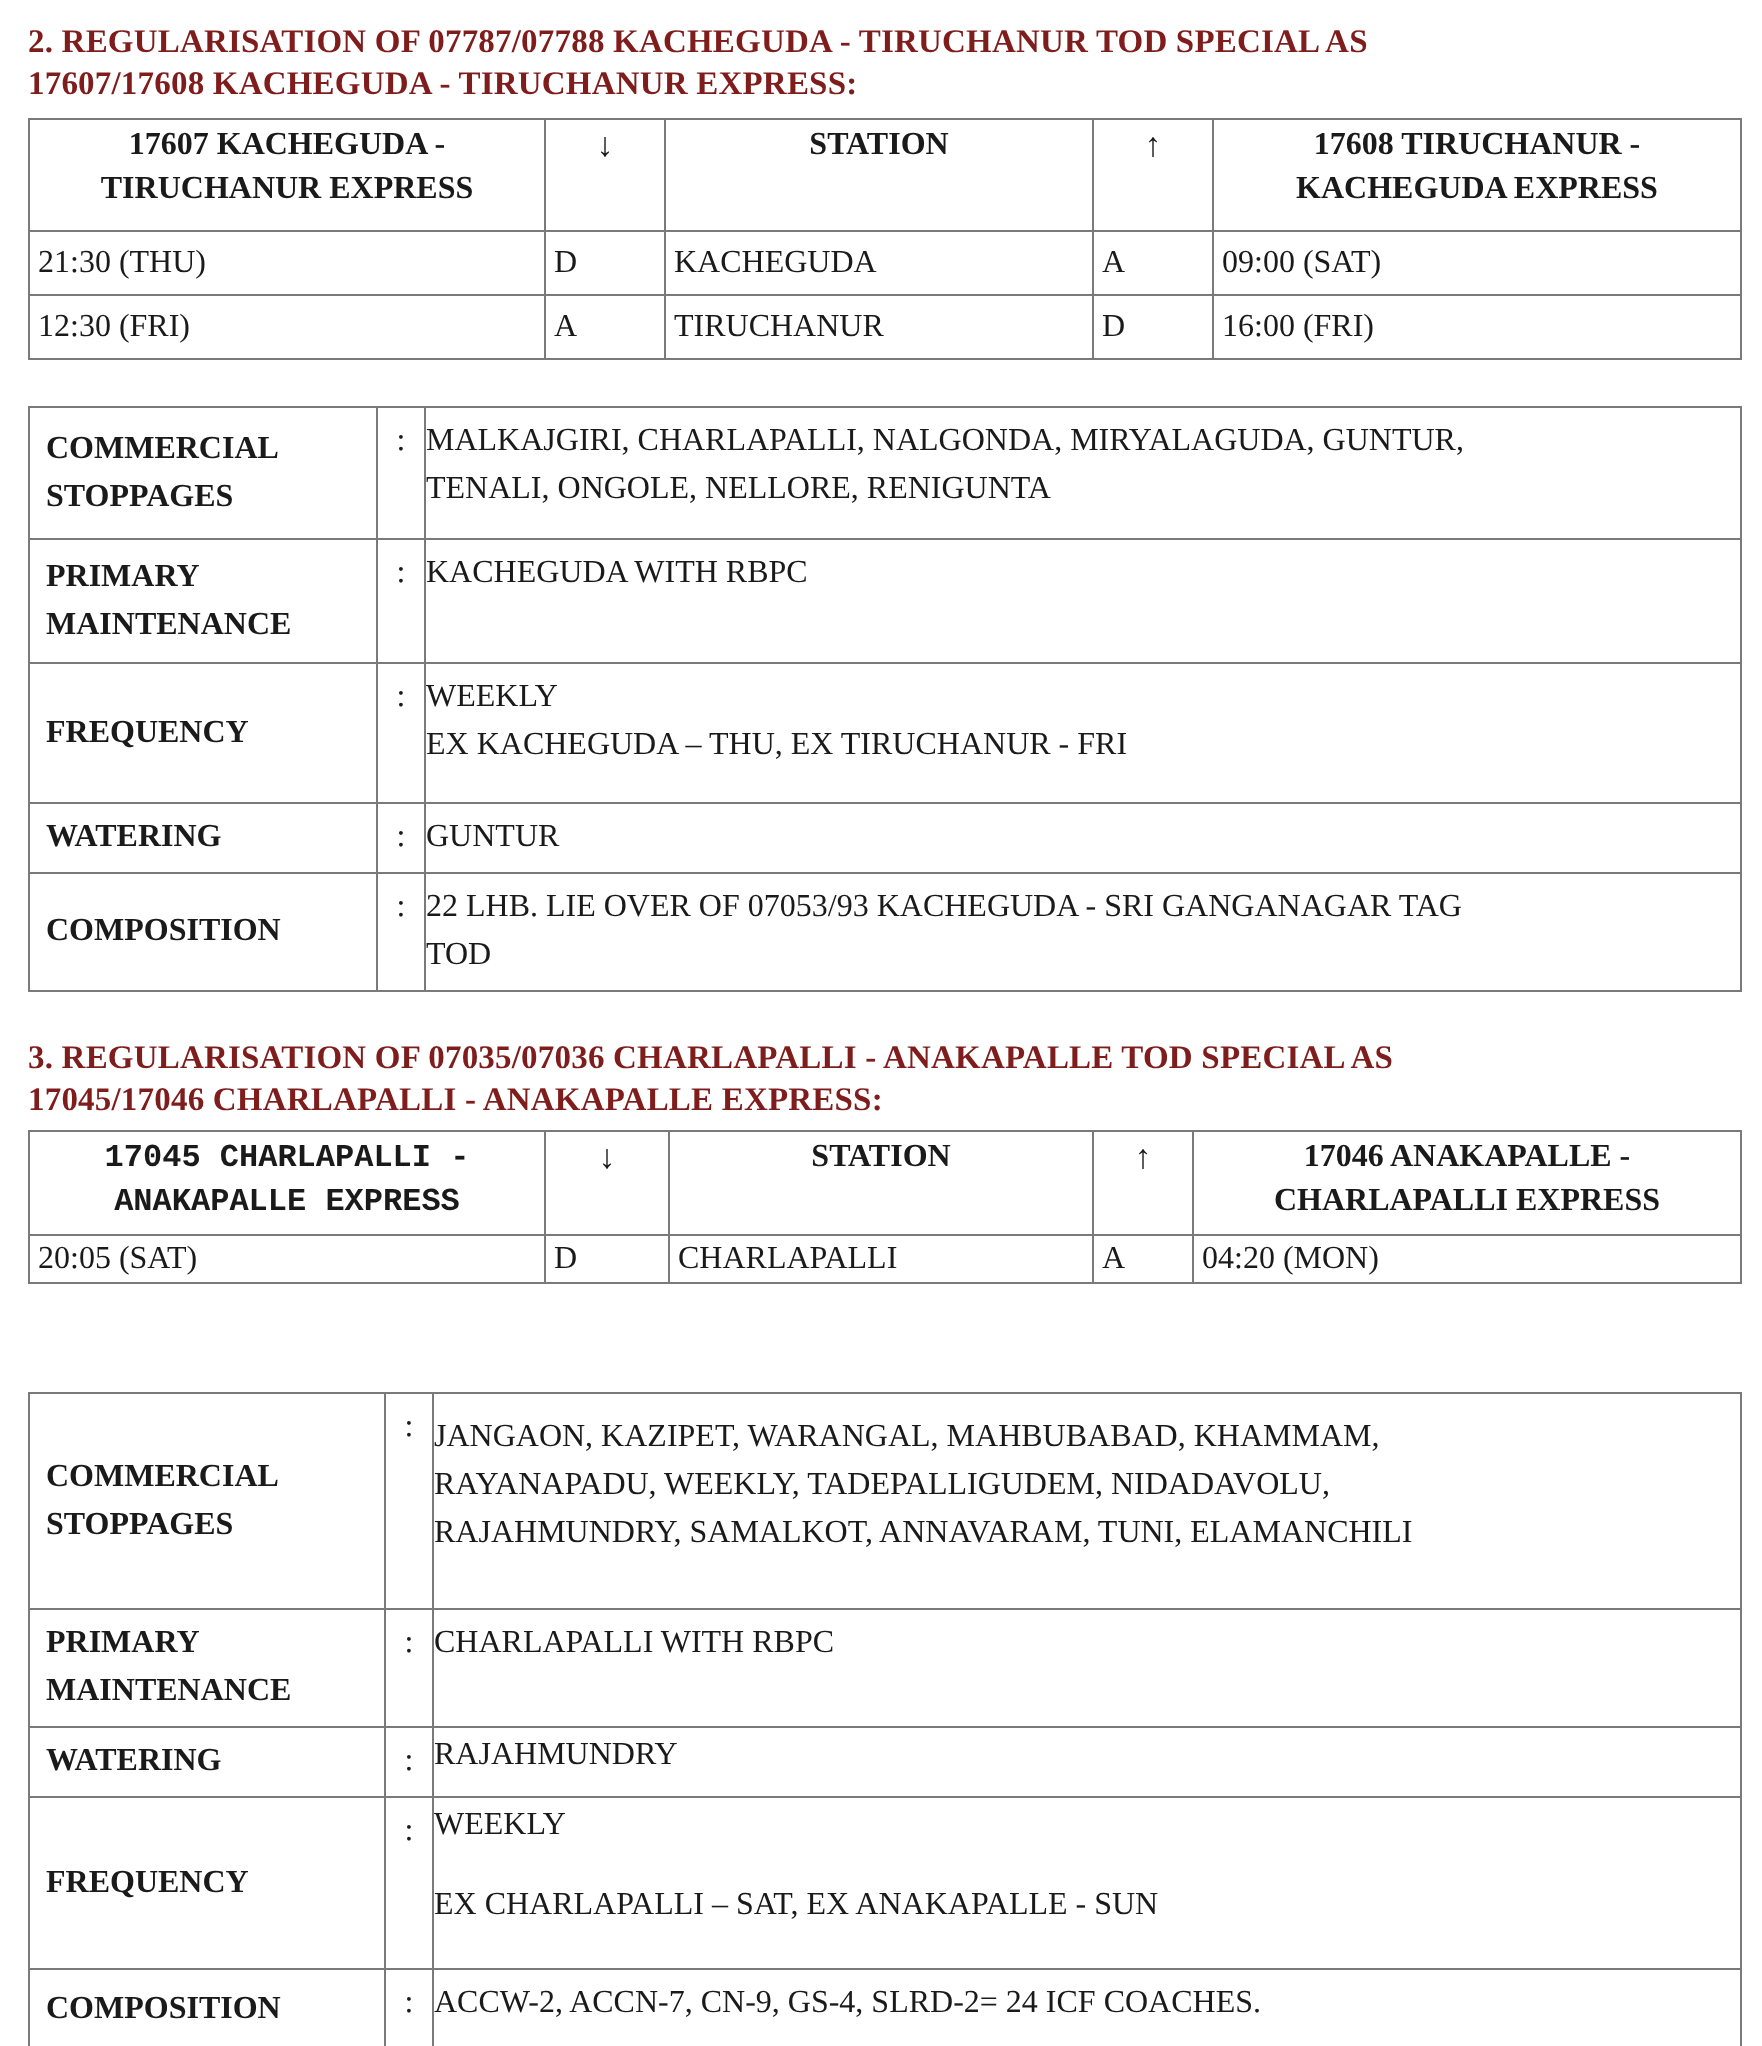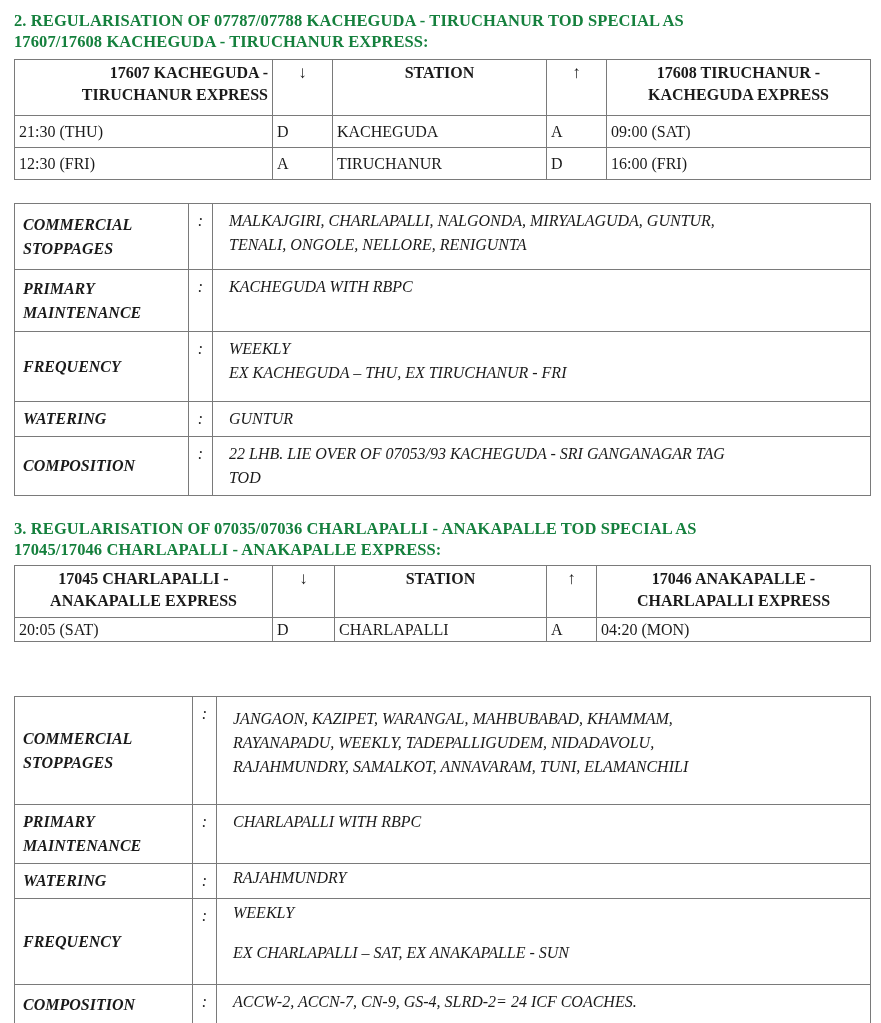--- a/index.html
+++ b/index.html
@@ -2,51 +2,51 @@
 <html><head>
 <meta charset="utf-8">
 <style>
   * { box-sizing: border-box; margin: 0; padding: 0; }
   html, body { width: 881px; height: 1023px; background: #ffffff; overflow: hidden; }
   body { font-family: "Liberation Serif", serif; color: #1a1a1a; position: relative; }
 
   .heading {
     position: absolute; left: 14px; width: 860px;
     font-weight: bold; font-size: 16.5px; line-height: 21px;
-    letter-spacing: 0.1px; color: #15803d;
+    letter-spacing: 0.1px; color: #7f1d1d;
   }
 
   table { border-collapse: collapse; position: absolute; }
   td, th { border: 1.5px solid #7a7a7a; }
 
   .tt { left: 14px; width: 857px; font-size: 16px; }
   .tt th { font-weight: bold; text-align: center; vertical-align: top; line-height: 22px; padding: 2px 4px; }
   .tt td { text-align: left; vertical-align: middle; line-height: 18px; padding: 2px 4px; }
   .tt td.stn { font-weight: normal; }
   .tt .arrow { font-weight: normal; font-size: 17px; }
 
   .it { left: 14px; width: 857px; font-size: 16px; }
-  .it td { vertical-align: top; line-height: 24px; padding: 5px 6px; font-style: italic; }
+  .it td { vertical-align: top; line-height: 24px; padding: 5px 6px; }
   .it td.lbl { font-weight: bold; width: 174px; vertical-align: middle; padding-left: 8px; }
   .it td.colon { width: 24px; text-align: center; border-right: 1.5px solid #7a7a7a; padding: 5px 0; }
-  .it td.val { padding-left: 16px; }
+  .it td.val { padding-left: 0; }
   .line { display: block; }
 </style>
 </head>
 <body>
 
 <div class="heading" style="top:10px;">
   <span class="line">2. REGULARISATION OF 07787/07788 KACHEGUDA - TIRUCHANUR TOD SPECIAL AS</span>
   <span class="line">17607/17608 KACHEGUDA - TIRUCHANUR EXPRESS:</span>
 </div>
 
 <table class="tt" style="top:59px;">
   <tbody>
       <tr style="height:56px;">
-    <th style="width:258px;text-align:right;">17607 KACHEGUDA - TIRUCHANUR EXPRESS</th>
+    <th style="width:258px;">17607 KACHEGUDA - TIRUCHANUR EXPRESS</th>
     <th style="width:60px;" class="arrow">↓</th>
     <th style="width:214px;">STATION</th>
     <th style="width:60px;" class="arrow">↑</th>
     <th>17608 TIRUCHANUR - KACHEGUDA EXPRESS</th>
   </tr>
   <tr style="height:32px;">
     <td>21:30 (THU)</td>
     <td>D</td>
     <td class="stn">KACHEGUDA</td>
     <td>A</td>
@@ -102,21 +102,21 @@
   </table>
 
 <div class="heading" style="top:518px;">
   <span class="line">3.  REGULARISATION OF 07035/07036 CHARLAPALLI - ANAKAPALLE TOD SPECIAL AS</span>
   <span class="line">17045/17046 CHARLAPALLI - ANAKAPALLE EXPRESS:</span>
 </div>
 
 <table class="tt" style="top:565px;">
   <tbody>
       <tr style="height:52px;">
-    <th style="width:258px;">17045 CHARLAPALLI - ANAKAPALLE EXPRESS</th>
+    <th style="width:258px;font-family:Liberation Mono, monospace;">17045 CHARLAPALLI - ANAKAPALLE EXPRESS</th>
     <th style="width:62px;" class="arrow">↓</th>
     <th style="width:212px;">STATION</th>
     <th style="width:50px;" class="arrow">↑</th>
     <th>17046 ANAKAPALLE - CHARLAPALLI EXPRESS</th>
   </tr>
   <tr style="height:24px;">
     <td>20:05 (SAT)</td>
     <td>D</td>
     <td class="stn">CHARLAPALLI</td>
     <td>A</td>

